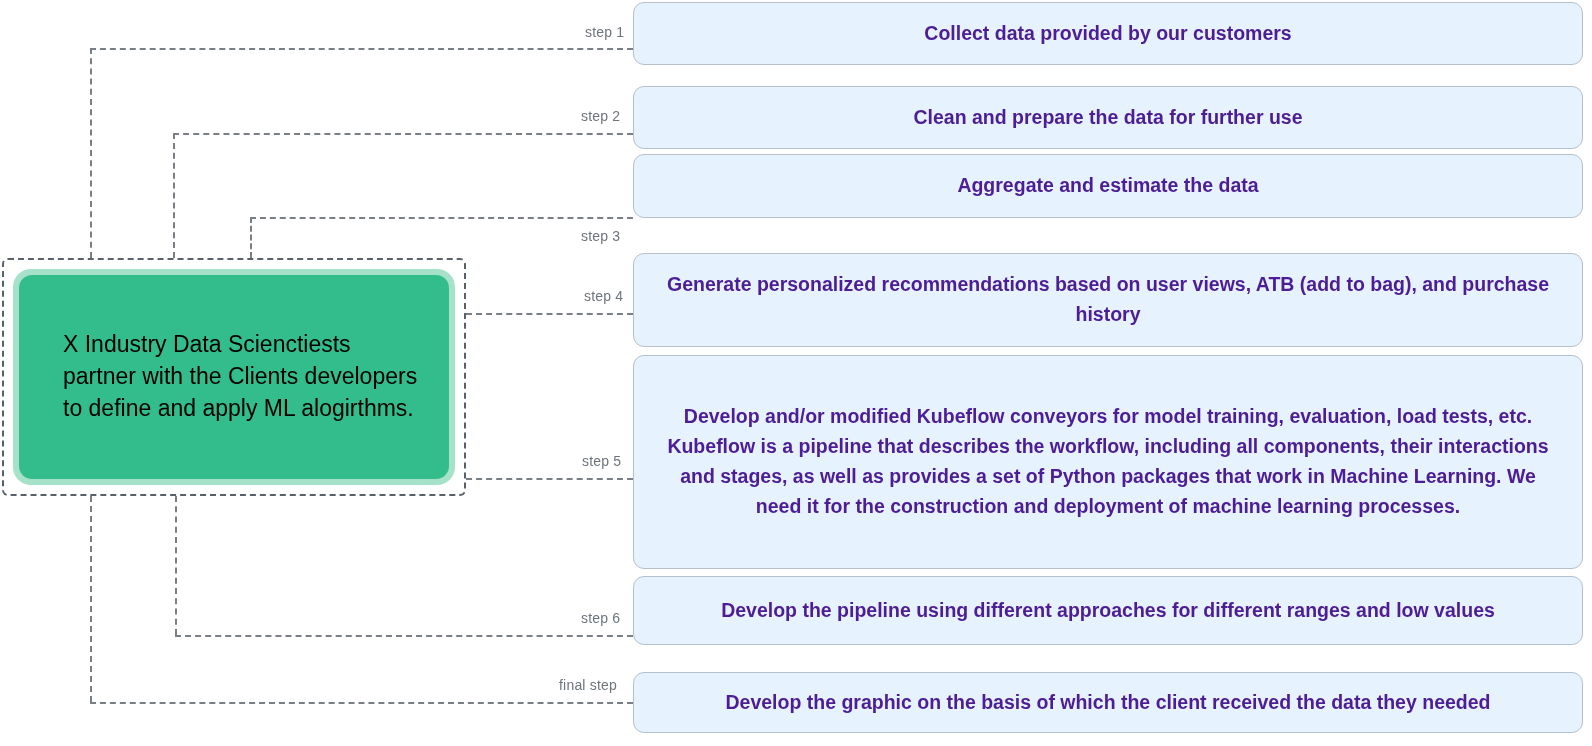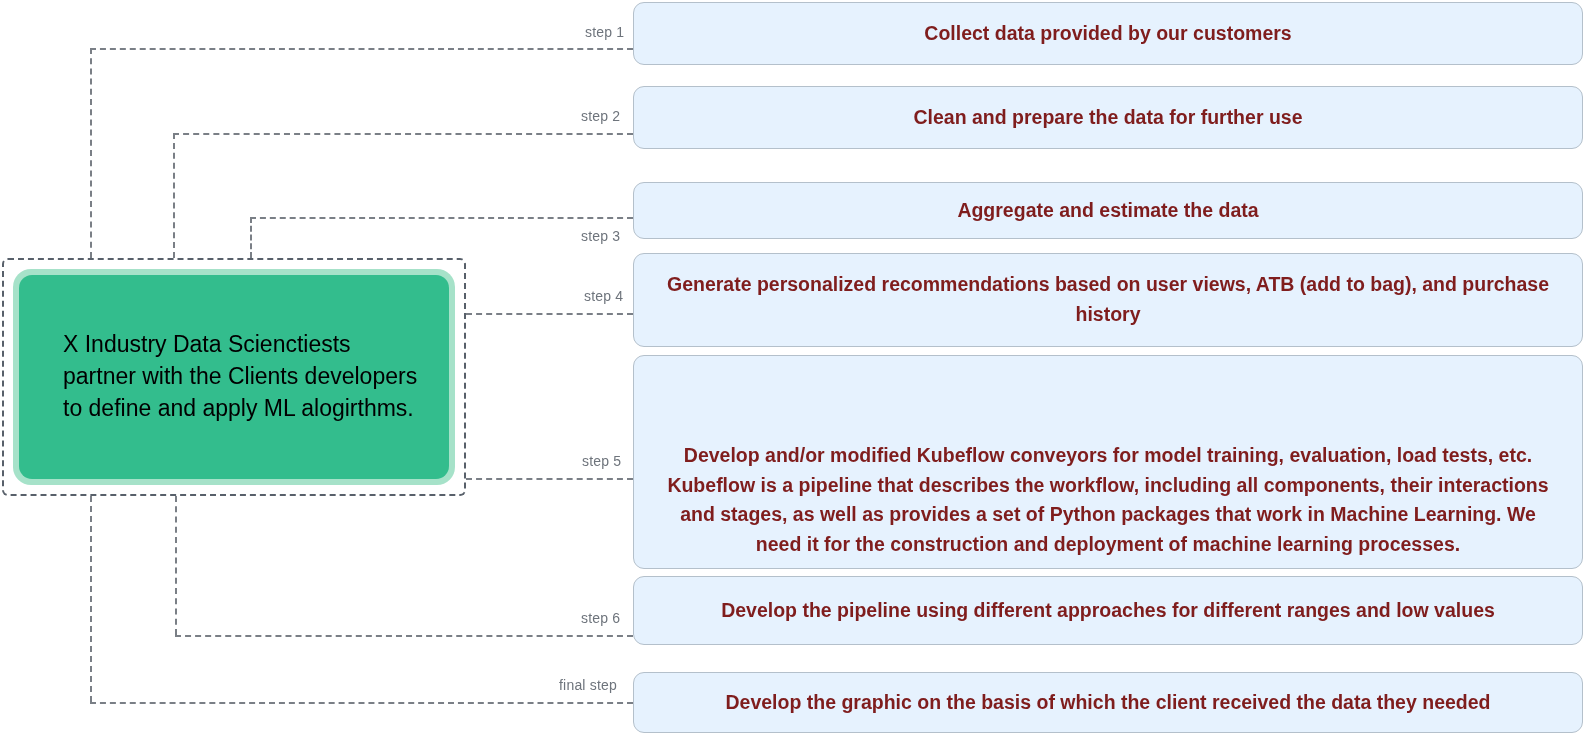--- a/index.html
+++ b/index.html
@@ -93,21 +93,21 @@
     border: 1.5px solid #b4c0cb;
     border-radius: 11px;
     box-sizing: border-box;
     display: flex;
     align-items: center;
     justify-content: center;
     text-align: center;
     padding: 8px 26px;
   }
   .step-box .txt {
-    color: #7f1d1d;
+    color: #4c1d95;
     font-size: 19.5px;
     font-weight: bold;
     line-height: 1.53;
   }
 </style>
 </head>
 <body>
 
 <div id="stage">
 
@@ -147,29 +147,29 @@
   <div class="step-label" style="left:551px; top:678px;">final step</div>
 
   <div class="step-box" style="top:2px; height:63px;">
     <span class="txt">Collect data provided by our customers</span>
   </div>
 
   <div class="step-box" style="top:86px; height:63px;">
     <span class="txt">Clean and prepare the data for further use</span>
   </div>
 
-  <div class="step-box" style="top:182px; height:57px;">
+  <div class="step-box" style="top:154px; height:64px;">
     <span class="txt">Aggregate and estimate the data</span>
   </div>
 
   <div class="step-box" style="top:253px; height:94px;">
     <span class="txt">Generate personalized recommendations based on user views, ATB (add to bag), and purchase history</span>
   </div>
 
-  <div class="step-box" style="top:355px; height:214px;align-items:flex-end;">
+  <div class="step-box" style="top:355px; height:214px;">
     <span class="txt">Develop and/or modified Kubeflow conveyors for model training, evaluation, load tests, etc. Kubeflow is a pipeline that describes the workflow, including all components, their interactions and stages, as well as provides a set of Python packages that work in Machine Learning. We need it for the construction and deployment of machine learning processes.</span>
   </div>
 
   <div class="step-box" style="top:576px; height:69px;">
     <span class="txt">Develop the pipeline using different approaches for different ranges and low values</span>
   </div>
 
   <div class="step-box" style="top:672px; height:61px;">
     <span class="txt">Develop the graphic on the basis of which the client received the data they needed</span>
   </div>

